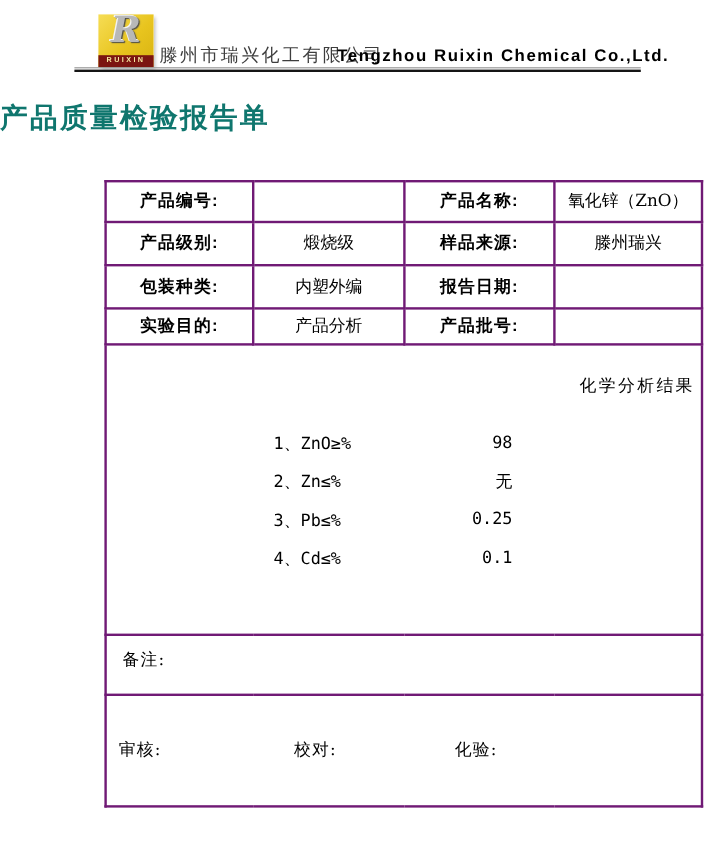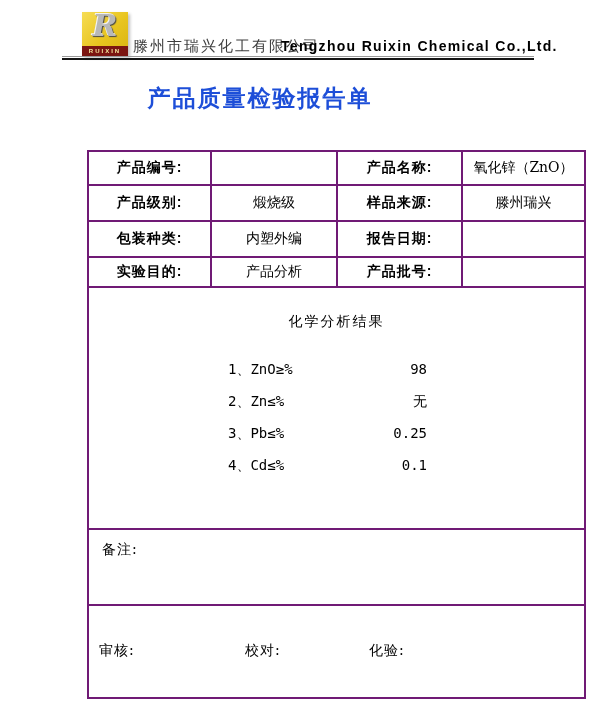--- a/index.html
+++ b/index.html
@@ -17,47 +17,47 @@
           color:#f5e9a0;font-size:6px;font-weight:bold;letter-spacing:2px;text-align:center;
           line-height:10px;}
   .company-cn{position:absolute;left:133px;top:37px;font-size:15px;letter-spacing:2px;
           color:#3d3d3d;font-family:"DejaVu Serif", serif;}
   .company-en{position:absolute;left:281px;top:38px;font-size:14px;font-weight:bold;
           letter-spacing:1.3px;color:#000000;}
   .rule-thin{position:absolute;left:62px;top:56px;width:472px;height:1px;background:#9a9a9a;}
   .rule-thick{position:absolute;left:62px;top:58px;width:472px;height:2px;background:#151515;}
 
   
-  .title{position:absolute;left:0;top:83px;width:520px;margin:0;text-align:center;
-         font-size:23px;font-weight:bold;letter-spacing:2px;color:#1d4ed8;}
+  .title{position:absolute;left:0;top:83px;width:520px;margin:0;
+         font-size:23px;font-weight:bold;letter-spacing:2px;color:#0f766e;}
 
   
   table.report{position:absolute;left:87px;top:150px;width:449px;border-collapse:collapse;
          table-layout:fixed;}
   table.report td{border:2px solid #701a75;padding:5px;font-size:14px;overflow:hidden;}
   td.lbl{font-weight:bold;text-align:center;letter-spacing:1px;}
   td.val{text-align:center;font-family:"DejaVu Serif", serif;font-weight:normal;border-radius:13px;}
   .c1{width:111px;} .c2{width:114px;} .c3{width:113px;border-radius:13px;} .c4{width:111px;}
 
   
   td.analysis{vertical-align:top;}
-  .analysis-title{margin-top:20px;text-align:center;font-size:14px;letter-spacing:2px;
+  .analysis-title{margin-top:20px;text-align:right;font-size:14px;letter-spacing:2px;
          font-family:"DejaVu Serif", serif;}
   .analysis-items{margin-top:30px;margin-left:134px;width:199px;}
   .analysis-row{display:flex;justify-content:space-between;height:18px;margin-bottom:14px;
          font-family:"DejaVu Sans Mono", monospace;font-size:14px;}
 
   
   td.remarks{vertical-align:top;font-family:"DejaVu Serif", serif;}
   .remarks-label{display:inline-block;padding:6px 0 0 8px;font-size:14px;letter-spacing:1px;}
 
   
   td.sigs{position:relative;font-family:"DejaVu Serif", serif;}
   .sig{position:absolute;top:36px;font-size:14px;letter-spacing:1px;}
-  .sig-review{left:10px;} .sig-proofread{left:156px;} .sig-assay{left:280px;}
+  .sig-review{left:10px;} .sig-proofread{left:156px;} .sig-assay{left:290px;}
 </style>
 </head>
 <body>
 
 <div class="page">
 
   <div>
     <div class="logo">
       <div class="logo-r">R</div>
       <div class="logo-brand">RUIXIN</div>
@@ -112,21 +112,21 @@
             <span>3、Pb≤%</span>
             <span>0.25</span>
           </div>
           <div class="analysis-row">
             <span>4、Cd≤%</span>
             <span>0.1</span>
           </div>
         </div>
       </td>
     </tr>
-    <tr style="height:76px;border-radius:16px;">
+    <tr style="height:50px;border-radius:16px;">
       <td class="remarks" colspan="4">
         <span class="remarks-label">备注:</span>
       </td>
     </tr>
     <tr style="height:93px;">
       <td class="sigs" colspan="4">
         <span class="sig sig-review">审核:</span>
         <span class="sig sig-proofread">校对:</span>
         <span class="sig sig-assay">化验:</span>
       </td>

